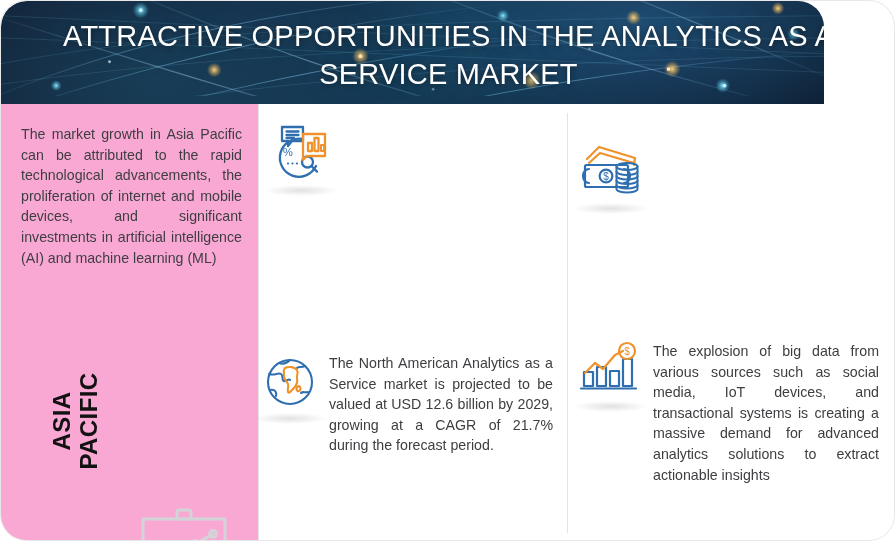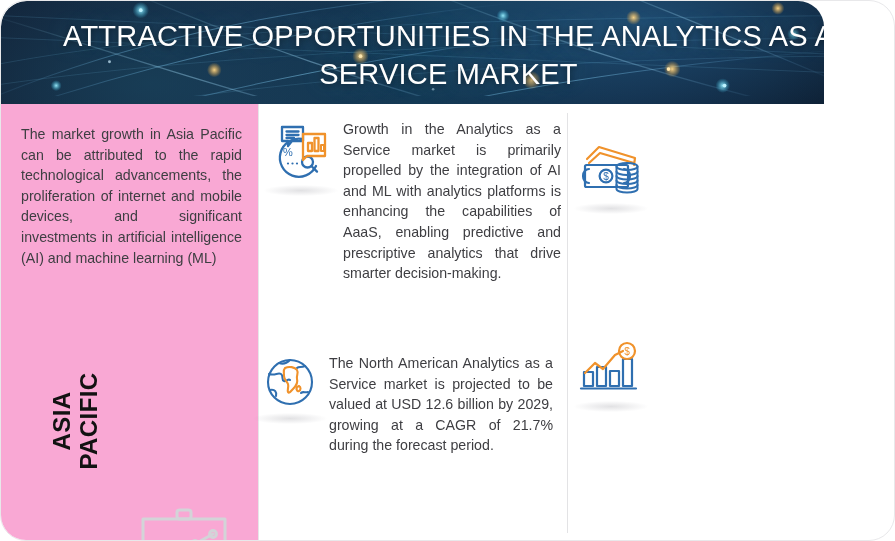--- a/index.html
+++ b/index.html
@@ -248,21 +248,20 @@
         </g>
         <g fill="none" stroke="#f0922b" stroke-width="2.3" stroke-linecap="round" stroke-linejoin="round">
           <path d="M34,15 H56 V37 H38 L34,41 Z"></path>
           <path d="M39,32 V24 H43 V32 Z"></path>
           <path d="M45.5,32 V19 H49.5 V32 Z"></path>
           <path d="M52,32 V26 H55 V32 Z" stroke-width="2"></path>
         </g>
       </svg>
       <div class="shadow"></div>
     </div>
-    <div class="cell-text">Growth in the Analytics as a Service market is primarily propelled by the integration of AI and ML with analytics platforms is enhancing the capabilities of AaaS, enabling predictive and prescriptive analytics that drive smarter decision-making.</div>
   </div>
 
   <div class="cell" id="cell-partners">
     <div class="cell-icon">
       <svg width="64" height="60" viewBox="0 0 64 60">
         <g fill="none" stroke="#f0922b" stroke-width="2.2" stroke-linecap="round" stroke-linejoin="round">
           <path d="M8,18 L20,6 L56,17 L55,24"></path>
           <path d="M10,22 L21,12 L55,22"></path>
         </g>
         <g fill="none" stroke="#2f6fb0" stroke-width="2.2" stroke-linecap="round" stroke-linejoin="round">
@@ -318,15 +317,16 @@
           <path d="M2,47.5 H57"></path>
         </g>
         <g fill="none" stroke="#f0922b" stroke-width="2.2" stroke-linecap="round" stroke-linejoin="round">
           <path d="M6,32 L16,22 L24,28 L36,14 L44,10"></path>
           <circle cx="48" cy="10" r="8"></circle>
           <text x="48" y="14" font-size="10" text-anchor="middle" font-family="Liberation Sans, sans-serif" fill="#f0922b" stroke="none">$</text>
         </g>
       </svg>
       <div class="shadow"></div>
     </div>
+    <div class="cell-text">The explosion of big data from various sources such as social media, IoT devices, and transactional systems is creating a massive demand for advanced analytics solutions to extract actionable insights</div>
   </div>
 
 </div>
 
 </body></html>

